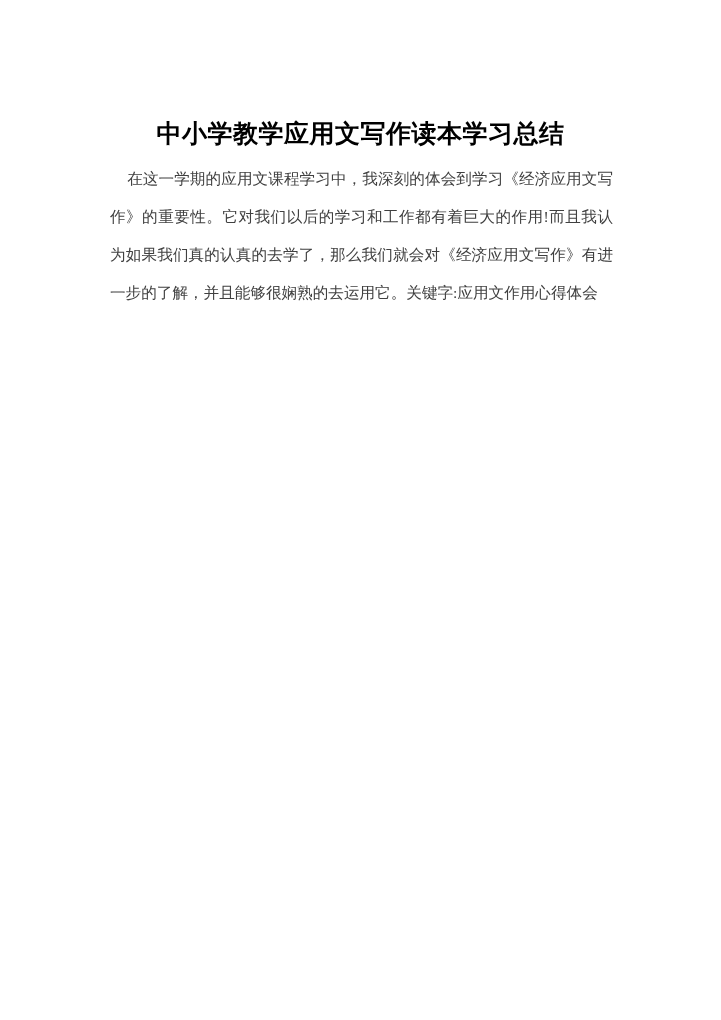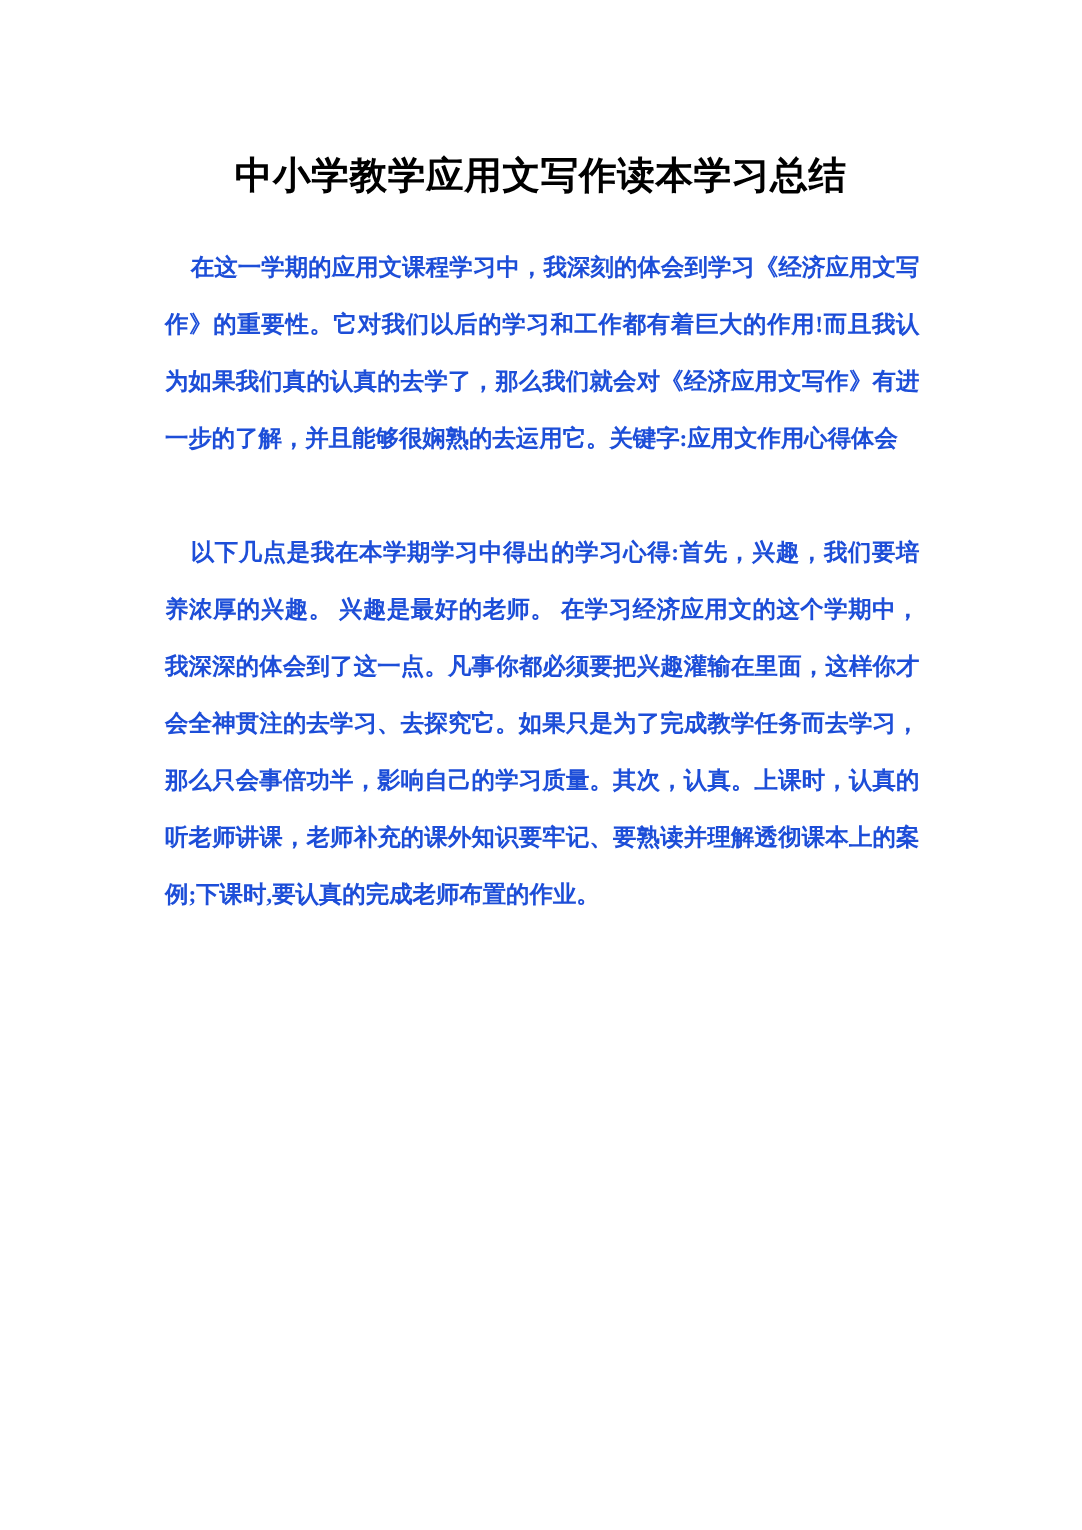--- a/index.html
+++ b/index.html
@@ -19,21 +19,21 @@
   .page {
     position: relative;
     width: 721px;
     height: 1020px;
     background: #ffffff;
     box-sizing: border-box;
   }
 
   .doc-title {
     position: absolute;
-    top: 84px;
+    top: 100px;
     left: 0;
     width: 721px;
     text-align: center;
     font-size: 25px;
     font-weight: 700;
     letter-spacing: 0.5px;
     line-height: 34px;
     color: #000000;
     white-space: nowrap;
   }
@@ -45,34 +45,32 @@
     width: 503px;
   }
 
   .para {
     margin: 0 0 38px 0;
     font-size: 15.6px;
     line-height: 38px;
     text-align: justify;
     text-justify: inter-character;
     text-indent: 1.1em;
-    color: #1d4ed8;
+    color: #404040;
     word-break: break-all;
-    font-weight: bold;
   }
 
   .para:last-child {
     margin-bottom: 0;
   }
 </style>
 </head>
 <body>
 
 <div class="page">
 
   <h1 class="doc-title">中小学教学应用文写作读本学习总结</h1>
 
   <div class="body-block">
     <p class="para">在这一学期的应用文课程学习中，我深刻的体会到学习《经济应用文写作》的重要性。它对我们以后的学习和工作都有着巨大的作用!而且我认为如果我们真的认真的去学了，那么我们就会对《经济应用文写作》有进一步的了解，并且能够很娴熟的去运用它。关键字:应用文作用心得体会</p>
-    <p class="para">以下几点是我在本学期学习中得出的学习心得:首先，兴趣，我们要培养浓厚的兴趣。 兴趣是最好的老师。 在学习经济应用文的这个学期中，我深深的体会到了这一点。凡事你都必须要把兴趣灌输在里面，这样你才会全神贯注的去学习、去探究它。如果只是为了完成教学任务而去学习，那么只会事倍功半，影响自己的学习质量。其次，认真。上课时，认真的听老师讲课，老师补充的课外知识要牢记、要熟读并理解透彻课本上的案例;下课时,要认真的完成老师布置的作业。</p>
   </div>
 
 </div>
 
 </body></html>

